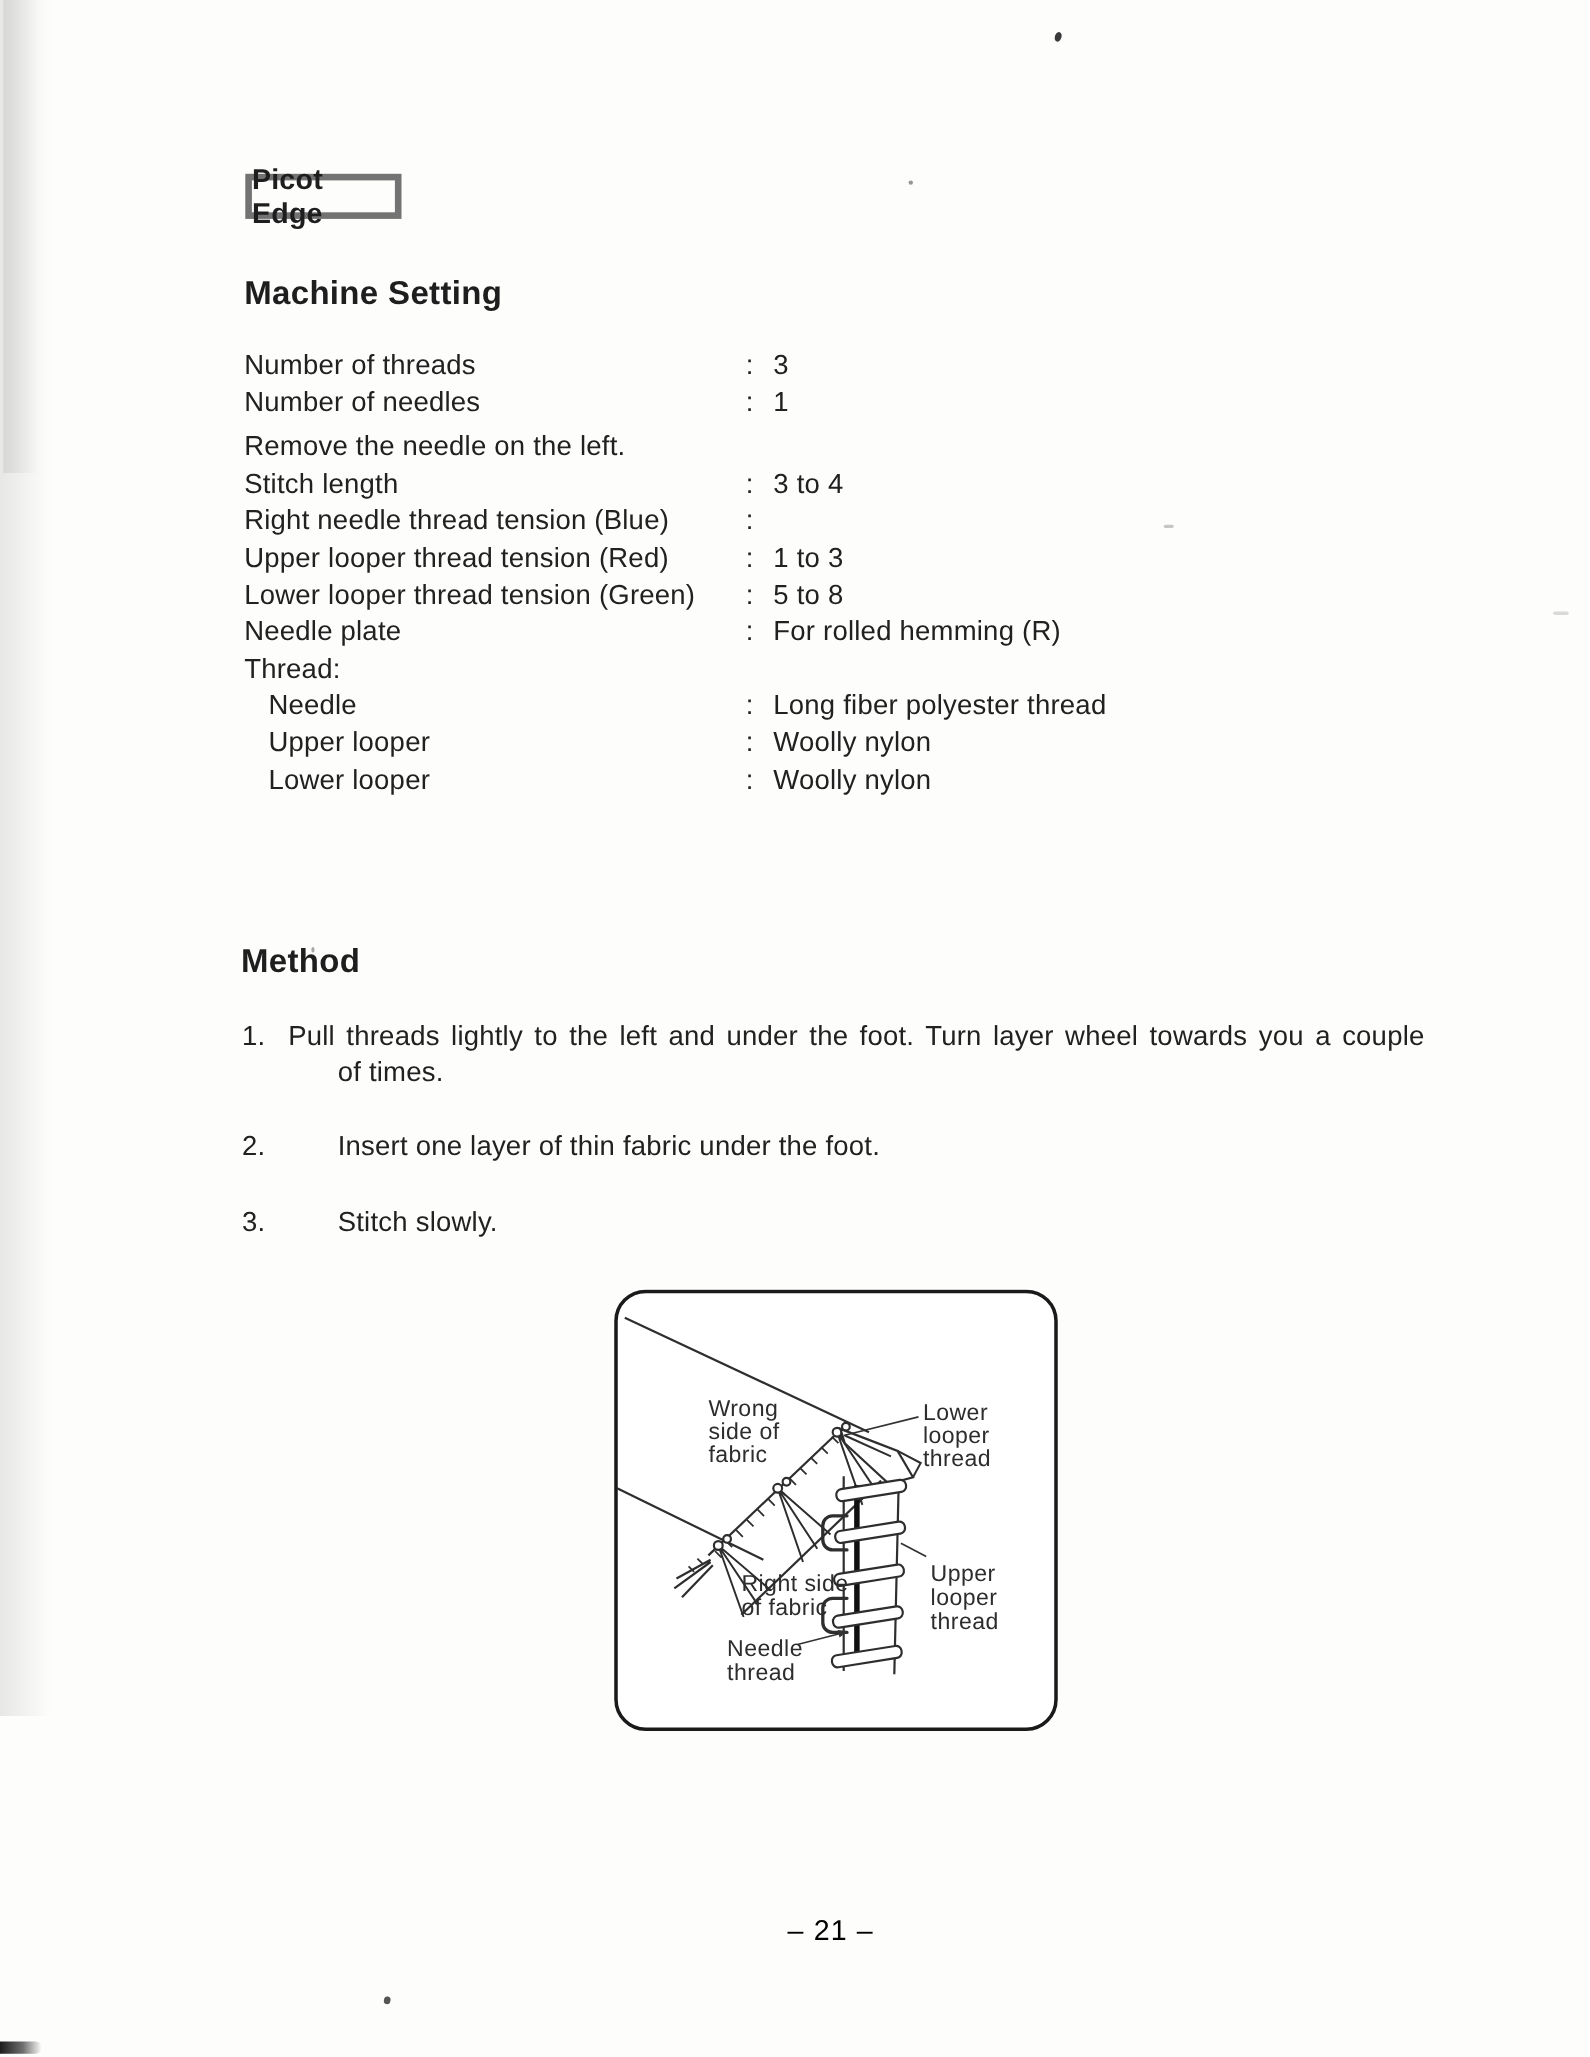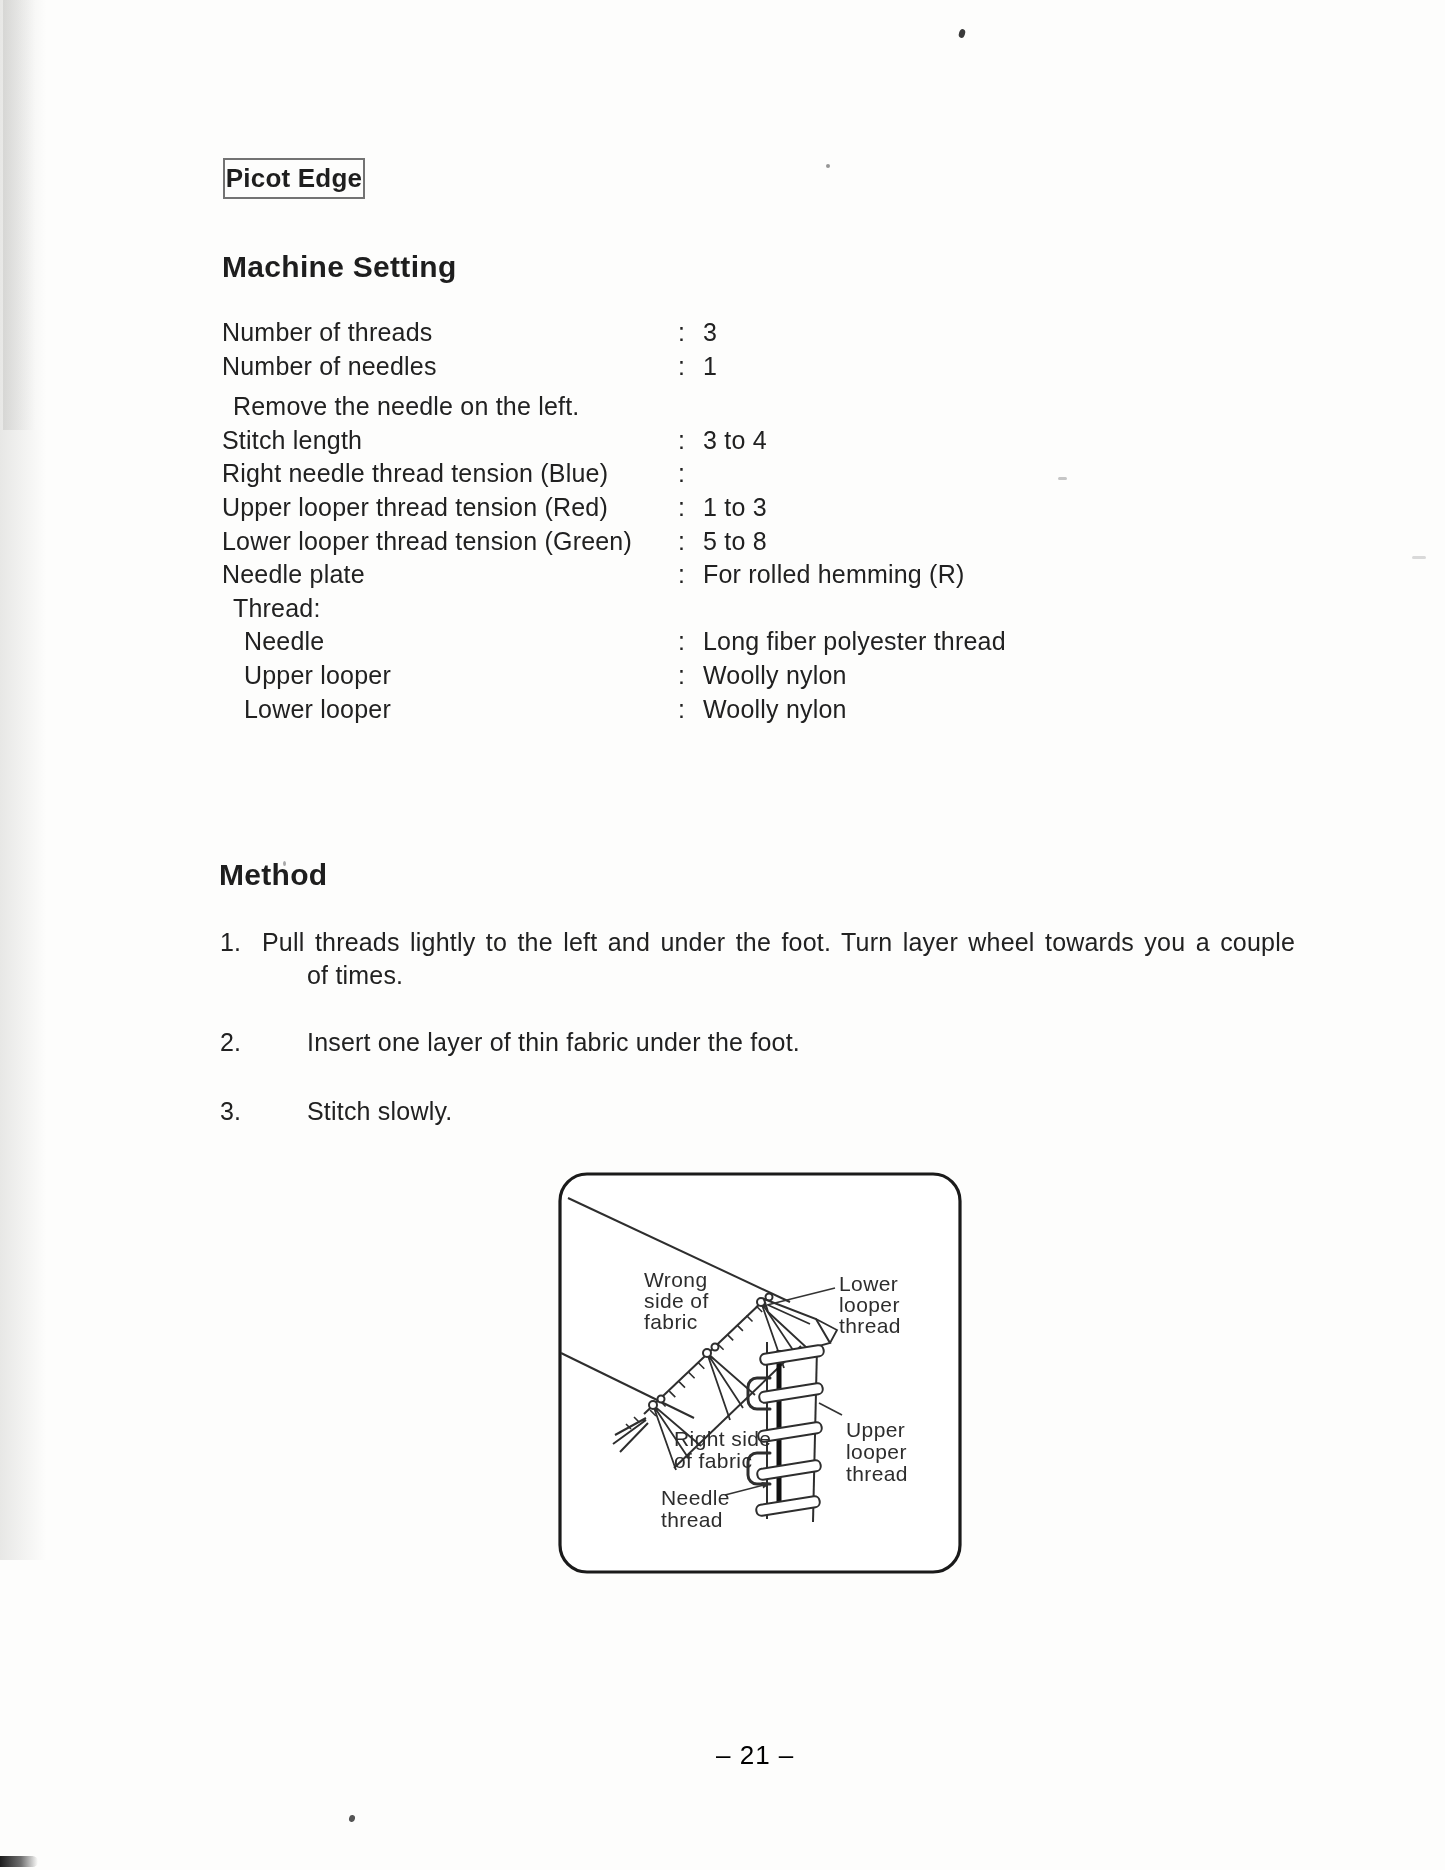--- a/index.html
+++ b/index.html
@@ -17,33 +17,33 @@
   .speck{position:absolute;border-radius:50%;}
   #sp1{left:959px;top:29px;width:6px;height:9px;background:#3a3a3a;transform:rotate(18deg);}
   #sp2{left:826px;top:164px;width:4px;height:4px;background:#969696;}
   #sp3{left:1058px;top:477px;width:9px;height:3px;background:#c6c6c6;border-radius:2px;}
   #sp4{left:349px;top:1815px;width:6px;height:7px;background:#555;transform:rotate(12deg);}
   #sp5{left:283px;top:861px;width:3px;height:5px;background:#a8a8a8;}
   #sp6{left:1412px;top:556px;width:14px;height:3px;background:#d9d9d9;border-radius:2px;}
   #smudge{position:absolute;left:0;top:1856px;width:38px;height:11px;border-radius:0 6px 6px 0;
     background:linear-gradient(to right,#1c1c1c,#6f6f6f 55%,rgba(255,255,255,0));}
   
-  #title-box{left:223px;top:158px;width:142px;height:41px;border:2px solid #737373;
+  #title-box{left:223px;top:158px;width:142px;height:41px;border:6px solid #737373;
     box-sizing:border-box;display:flex;align-items:center;justify-content:center;
     font-weight:bold;font-size:26px;letter-spacing:.2px;}
   
   .h{font-weight:bold;font-size:30px;letter-spacing:.3px;}
   #ms-heading{left:222px;top:250px;}
   #method-heading{left:219px;top:858px;}
   
   #ms-table{left:222px;top:316px;width:830px;}
   .ms-row{display:flex;line-height:33.6px;height:33.6px;font-size:25px;letter-spacing:.2px;color:#212121;}
   .ms-row.gap{margin-top:7px;}
   .ms-label{width:456px;flex:none;}
-  .ms-row.full .ms-label{width:auto;margin-left:11px;}
+  .ms-row.full .ms-label{width:auto;}
   .ms-row.indent .ms-label{padding-left:22px;width:434px;}
   .ms-colon{width:25px;flex:none;}
   .ms-value{flex:1;white-space:nowrap;}
   
   #method-steps{left:220px;top:926px;width:1075px;}
   .step{position:relative;padding-left:42px;font-size:25px;line-height:33px;letter-spacing:.2px;color:#212121;}
   .step-num{position:absolute;left:0;top:0;}
   .mb1{margin-bottom:34px;}
   .mb2{margin-bottom:36px;}
   .sline{display:block;margin-left:45px;}

